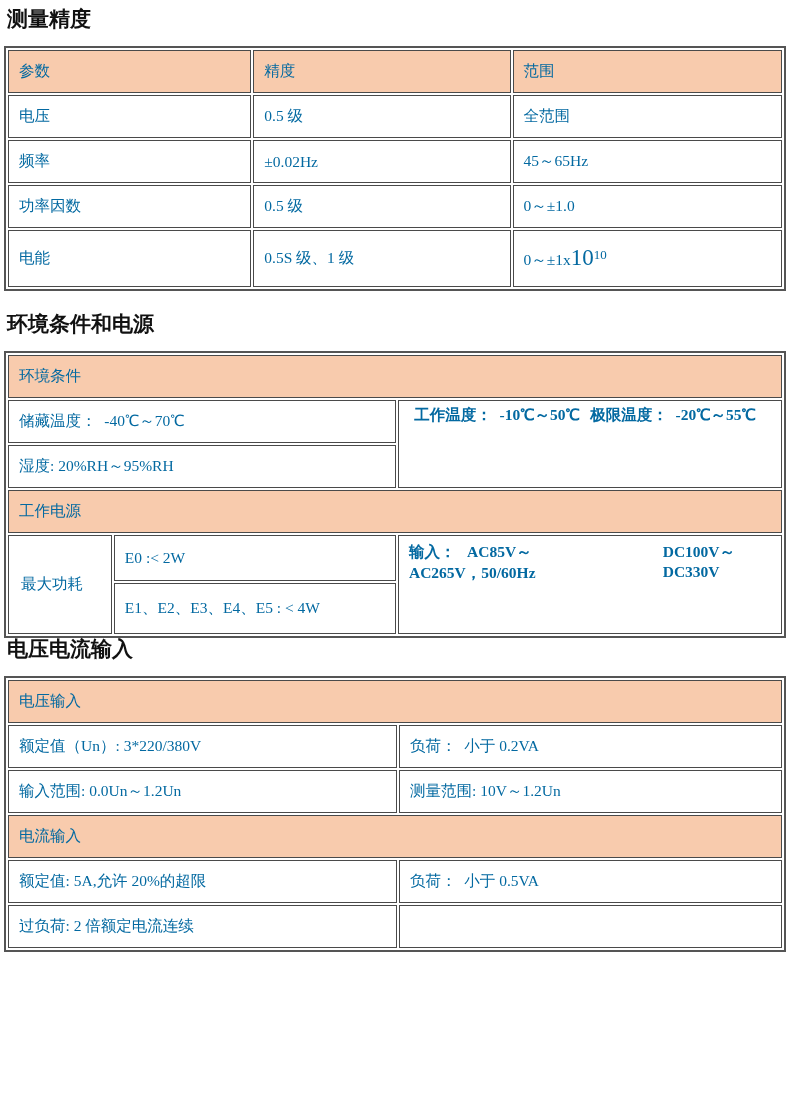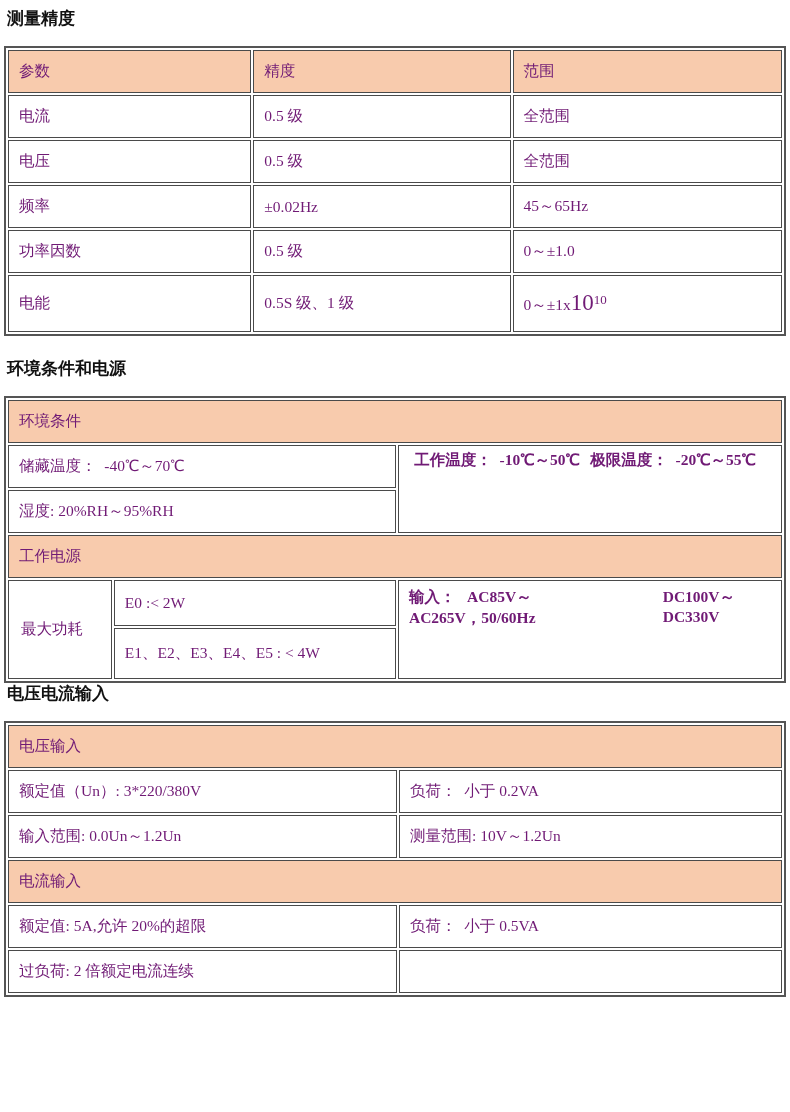--- a/index.html
+++ b/index.html
@@ -9,36 +9,36 @@
   }
   html,body{margin:0;padding:0;background:#ffffff;}
   body{
     width:790px;height:1112px;box-sizing:border-box;
     padding:8px 4px 0 4px;
     font-family:"Liberation Serif",serif;color:#000;
     overflow:hidden;
   }
   .section-title{
     font-family:"Liberation Sans",sans-serif;
-    font-weight:700;font-size:17px;color:#111;
+    font-weight:700;font-size:21px;color:#111;
     margin:0 0 0 3px;line-height:22px;
   }
   .mt2{margin-top:22px;}
   .mt3{}
   table.spec{
     width:782px;table-layout:fixed;
     border-collapse:separate;border-spacing:2px;
     border:2px solid var(--outer-border);
     margin-top:16px;background:#fff;
   }
   table.spec td{
     border:1px solid var(--border-color);
     padding:2px 20px 2px 10px;
     vertical-align:middle;
-    font-size:15.5px;color:#701a75;
+    font-size:15.5px;color:#0369a1;
     height:37px;
     overflow:hidden;
   }
   td span{white-space:pre-wrap;}
   tr.hdr td{background:var(--header-bg);}
   .t1 tr.tall td{height:49px;}
   .t1 tr.taller td{height:51px;}
   .h40{height:40px !important;}
   .h45{height:45px !important;}
   .big{font-size:23px;line-height:1;}
@@ -60,25 +60,20 @@
     <colgroup>
         <col style="width:242px">
         <col style="width:256px">
         <col style="width:268px">
       </colgroup>
     <tbody>
       <tr class="hdr">
         <td><span>参数</span></td>
         <td><span>精度</span></td>
         <td><span>范围</span></td>
-      </tr>
-      <tr>
-        <td><span>电流</span></td>
-        <td><span>0.5 级</span></td>
-        <td><span>全范围</span></td>
       </tr>
       <tr>
         <td><span>电压</span></td>
         <td><span>0.5 级</span></td>
         <td><span>全范围</span></td>
       </tr>
       <tr>
         <td><span>频率</span></td>
         <td><span>±0.02Hz</span></td>
         <td><span>45～65Hz</span></td>

